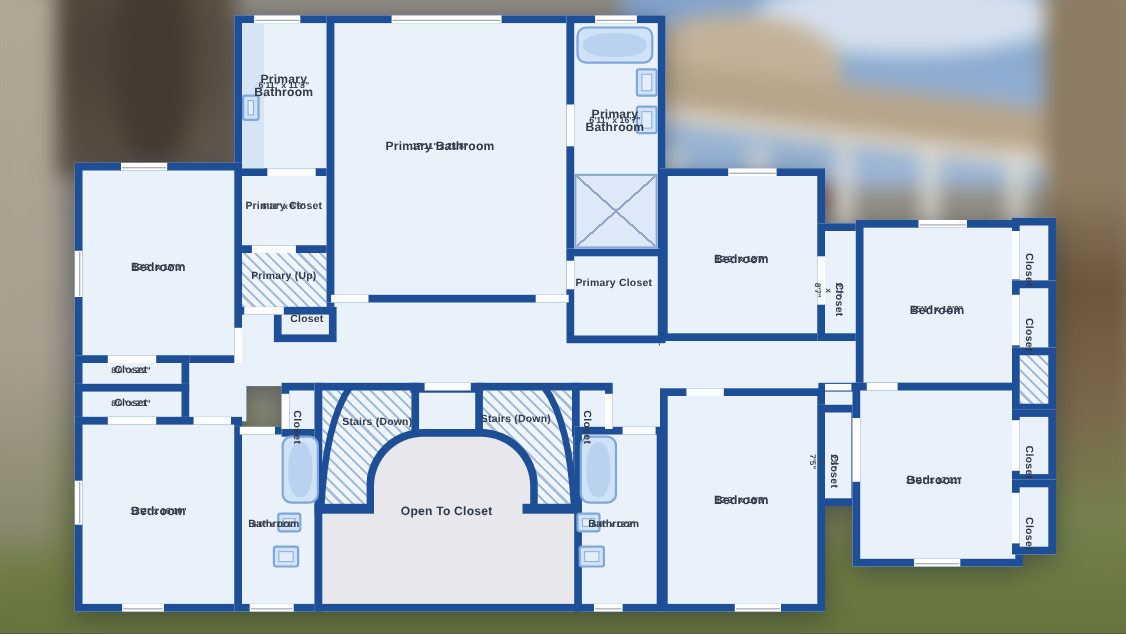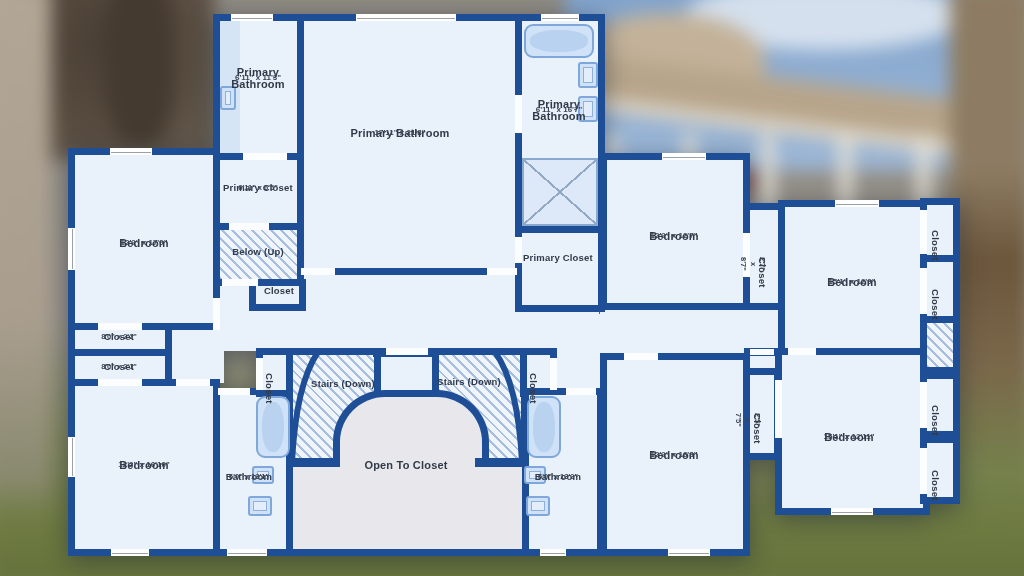--- a/index.html
+++ b/index.html
@@ -203,21 +203,21 @@
     </div>
     <div class="label" style="left:559px;top:110px;width:70px">
       <span class="rname">Primary Bathroom</span>
       <span class="rdim nw">6'11" x 16'7"</span>
     </div>
     <div class="label sm" style="left:258px;top:188px">
       <span class="rname nw">Primary Closet</span>
       <span class="rdim nw">6'11" x 6'5"</span>
     </div>
     <div class="label sm" style="left:258px;top:252px">
-      <span class="rname nw">Below (Up)</span>
+      <span class="rname nw">Primary (Up)</span>
     </div>
     <div class="label sm" style="left:279px;top:291px">
       <span class="rname nw">Closet</span>
     </div>
     <div class="label sm" style="left:558px;top:258px">
       <span class="rname nw">Primary Closet</span>
     </div>
     <div class="label" style="left:144px;top:243px">
       <span class="rname nw">Bedroom</span>
       <span class="rdim nw">12'2" x 17'0"</span>

